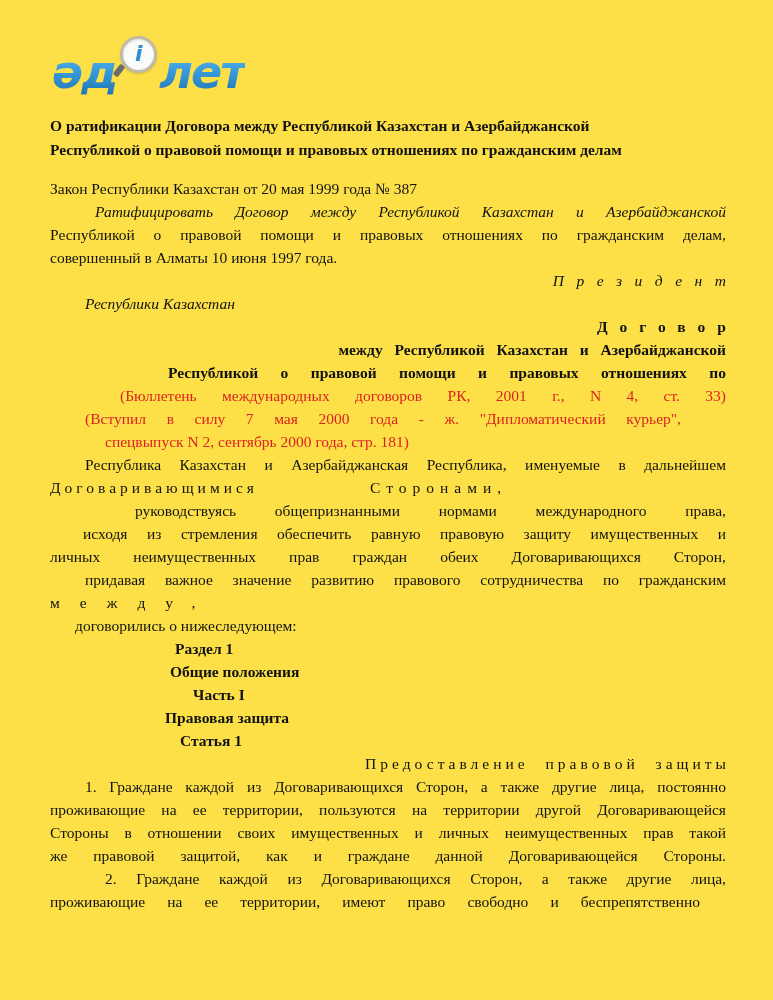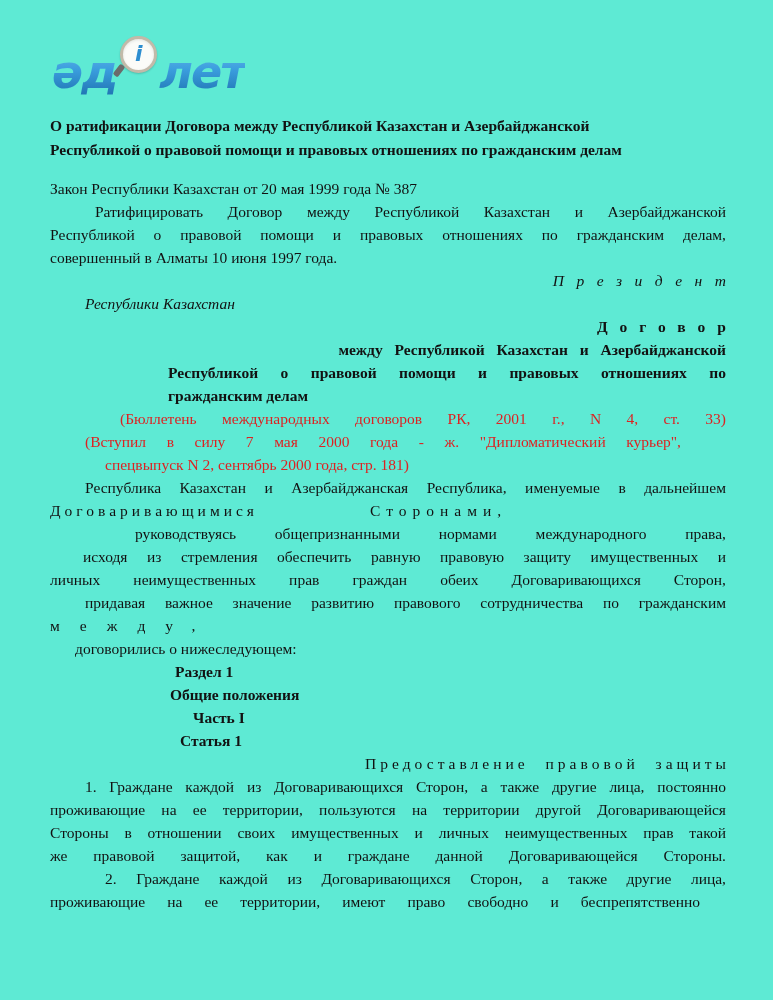--- a/index.html
+++ b/index.html
@@ -1,20 +1,20 @@
 <!DOCTYPE html>
 <html style="--accent-red: #dd2222; --logo-blue: #3b9ede;"><head>
 <meta charset="utf-8">
 <style>
   html, body { margin: 0; padding: 0; background: #ffffff; }
   .page {
     position: relative;
     width: 773px;
     height: 1000px;
-    background: #5eead4;
+    background: #fde047;
     box-sizing: border-box;
     padding: 36px 47px 0 50px;
     font-family: "Liberation Serif", "DejaVu Serif", serif;
     font-size: 15.5px;
     color: #121212;
     overflow: hidden;
   }
 
   
   .logo {
@@ -70,21 +70,21 @@
   .ln { line-height: 23px; text-align: left; }
   .jl { text-align: justify; text-align-last: justify; }
   .bold { font-weight: bold; }
   .it { font-style: italic; }
   .right { text-align: right; }
   .red { color: var(--accent-red, #dd2222); }
 
   .i25 { padding-left: 25px; }
   .i33 { padding-left: 33px; }
   .i35 { padding-left: 35px; }
-  .i45 { padding-left: 45px; }
+  .i45 { padding-left: 45px; font-style: italic; }
   .i55 { padding-left: 55px; }
   .i70 { padding-left: 70px; }
   .i85 { padding-left: 85px; }
   .i115 { padding-left: 115px; }
   .i118 { padding-left: 118px; }
   .i120 { padding-left: 120px; }
   .i125 { padding-left: 125px; }
   .i130 { padding-left: 130px; }
   .i143 { padding-left: 143px; }
   .pr26 { padding-right: 26px; }
@@ -118,38 +118,38 @@
     <div class="ln jl i45">Ратифицировать Договор между Республикой Казахстан и Азербайджанской</div>
     <div class="ln jl">Республикой о правовой помощи и правовых отношениях по гражданским делам,</div>
     <div class="ln">совершенный в Алматы 10 июня 1997 года.</div>
 
     <div class="ln right it"><span class="ls-pres">Президент</span></div>
     <div class="ln it i35">Республики Казахстан</div>
 
     <div class="ln right bold"><span class="ls-dog">Договор</span></div>
     <div class="ln right bold ws8">между Республикой Казахстан и Азербайджанской</div>
     <div class="ln jl bold i118">Республикой о правовой помощи и правовых отношениях по</div>
-    <div class="ln bold i118">гражданским делам</div>
 
     <div class="ln red jl i70">(Бюллетень международных договоров РК, 2001 г., N 4, ст. 33)</div>
     <div class="ln red jl i35 pr45">(Вступил в силу 7 мая 2000 года - ж. "Дипломатический курьер",</div>
     <div class="ln red i55">спецвыпуск N 2, сентябрь 2000 года, стр. 181)</div>
 
     <div class="ln jl i35">Республика Казахстан и Азербайджанская Республика, именуемые в дальнейшем</div>
     <div class="ln"><span class="ls-w1">Договаривающимися</span><span class="ls-w2">Сторонами,</span></div>
     <div class="ln jl i85">руководствуясь общепризнанными нормами международного права,</div>
     <div class="ln jl i33">исходя из стремления обеспечить равную правовую защиту имущественных и</div>
     <div class="ln jl">личных неимущественных прав граждан обеих Договаривающихся Сторон,</div>
     <div class="ln jl i35">придавая важное значение развитию правового сотрудничества по гражданским</div>
     <div class="ln"><span class="ls-delam">между,</span></div>
     <div class="ln i25">договорились о нижеследующем:</div>
 
     <div class="ln bold i125">Раздел 1</div>
     <div class="ln bold i120">Общие положения</div>
     <div class="ln bold i143">Часть I</div>
+    <div class="ln bold i115">Правовая защита</div>
     <div class="ln bold i130">Статья 1</div>
 
     <div class="ln right"><span class="ls-art">Предоставление правовой защиты</span></div>
 
     <div class="ln jl i35">1. Граждане каждой из Договаривающихся Сторон, а также другие лица, постоянно</div>
     <div class="ln jl">проживающие на ее территории, пользуются на территории другой Договаривающейся</div>
     <div class="ln jl">Стороны в отношении своих имущественных и личных неимущественных прав такой</div>
     <div class="ln jl">же правовой защитой, как и граждане данной Договаривающейся Стороны.</div>
 
     <div class="ln jl i55">2. Граждане каждой из Договаривающихся Сторон, а также другие лица,</div>

